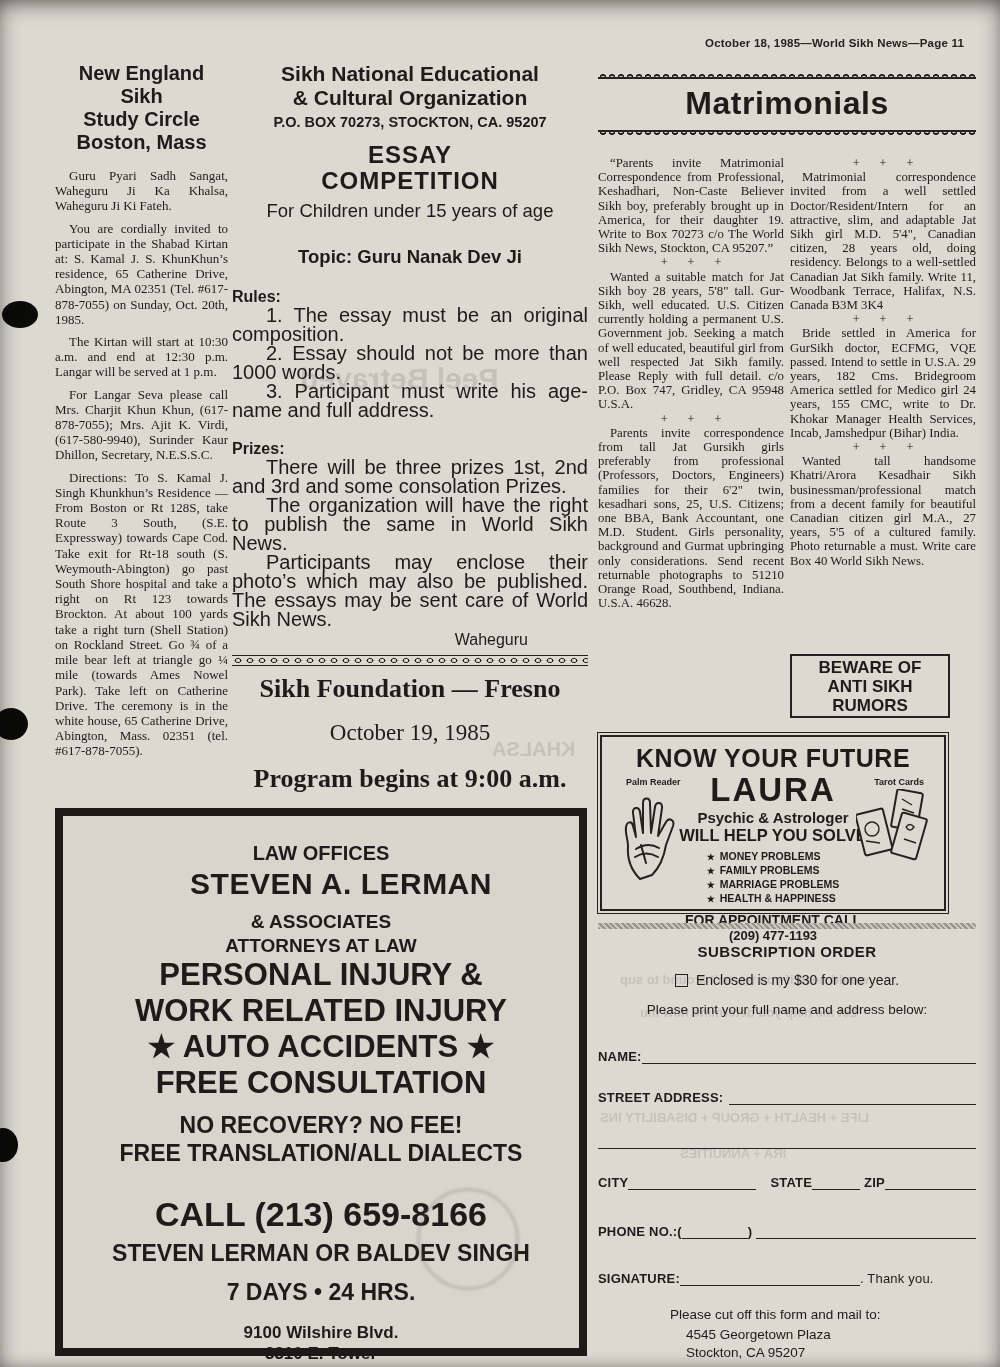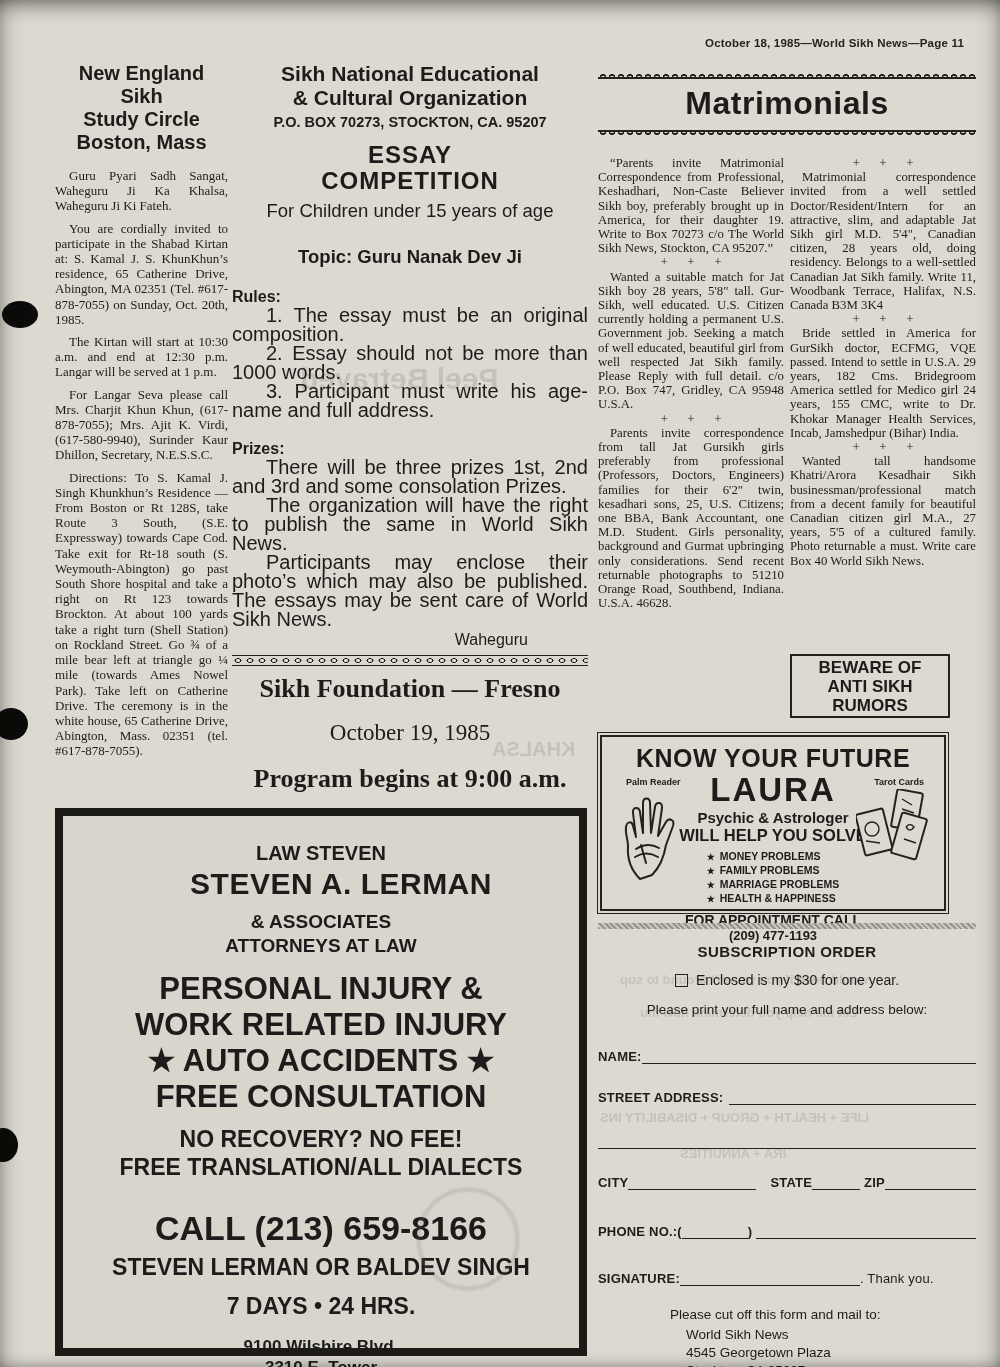--- a/index.html
+++ b/index.html
@@ -68,21 +68,21 @@
 
   
   .law-box{position:absolute;left:55px;top:808px;width:532px;height:548px;
     border:8px solid #1c1b18;background:#d8d5cd;box-sizing:border-box;
     font-family:"Liberation Sans",sans-serif;font-weight:bold;text-align:center;}
   .law-box .l-office{font-size:20px;margin-top:26px;}
   .law-box .l-name{font-size:30px;margin-top:2px;letter-spacing:.5px;margin-left:40px;}
   .law-box .l-assoc{font-size:19px;margin-top:10px;}
   .law-box .l-att{font-size:19px;margin-top:2px;}
   .law-box .l-svc{font-size:31px;line-height:36px;}
-  .law-box .l-svc-group{margin-top:14px;}
+  .law-box .l-svc-group{}
   .law-box .l-no{font-size:23px;line-height:28px;}
   .law-box .l-no-group{margin-top:10px;}
   .law-box .l-call{font-size:34px;margin-top:28px;}
   .law-box .l-names{font-size:23px;margin-top:6px;}
   .law-box .l-hours{font-size:23px;margin-top:12px;}
   .law-box .l-addr{font-size:17px;line-height:21px;margin-top:16px;}
   .stamp{position:absolute;right:60px;top:372px;width:96px;height:96px;border:3px solid #75726a;
     border-radius:50%;opacity:.28;filter:blur(1.5px);}
 
   
@@ -215,21 +215,21 @@
     <p>Wanted tall handsome Khatri/Arora Kesadhair Sikh businessman/professional match from a decent family for beautiful Canadian citizen girl M.A., 27 years, 5'5 of a cultured family. Photo returnable a must. Write care Box 40 World Sikh News.</p>
   </div>
 
   <div class="beware">
     <div>BEWARE OF</div>
     <div>ANTI SIKH</div>
     <div>RUMORS</div>
   </div>
 
   <div class="law-box">
-    <div class="l-office">LAW STEVEN</div>
+    <div class="l-office">LAW OFFICES</div>
     <div class="l-name">STEVEN A. LERMAN</div>
     <div class="l-assoc">&amp; ASSOCIATES</div>
     <div class="l-att">ATTORNEYS AT LAW</div>
     <div class="l-svc-group">
       <div class="l-svc">PERSONAL INJURY &amp;</div>
       <div class="l-svc">WORK RELATED INJURY</div>
       <div class="l-svc">★ AUTO ACCIDENTS ★</div>
       <div class="l-svc">FREE CONSULTATION</div>
     </div>
     <div class="l-no-group">
@@ -322,21 +322,20 @@
       <span class="fline grow" style="margin-left:4px;"></span>
     </div>
     <div class="frow" style="margin-top:32px;">
       <span>SIGNATURE:</span>
       <span class="fline" style="width:180px;"></span>
       <span style="font-weight:400;text-align:right;">. Thank you.</span>
     </div>
 
     <div class="mailto">
       <div class="intro">Please cut off this form and mail to:</div>
-      <div class="addr">World Sikh News</div>
       <div class="addr">4545 Georgetown Plaza</div>
       <div class="addr">Stockton, CA 95207</div>
 
     </div>
 
   </div>
 
 </div>
 
 </body></html>

